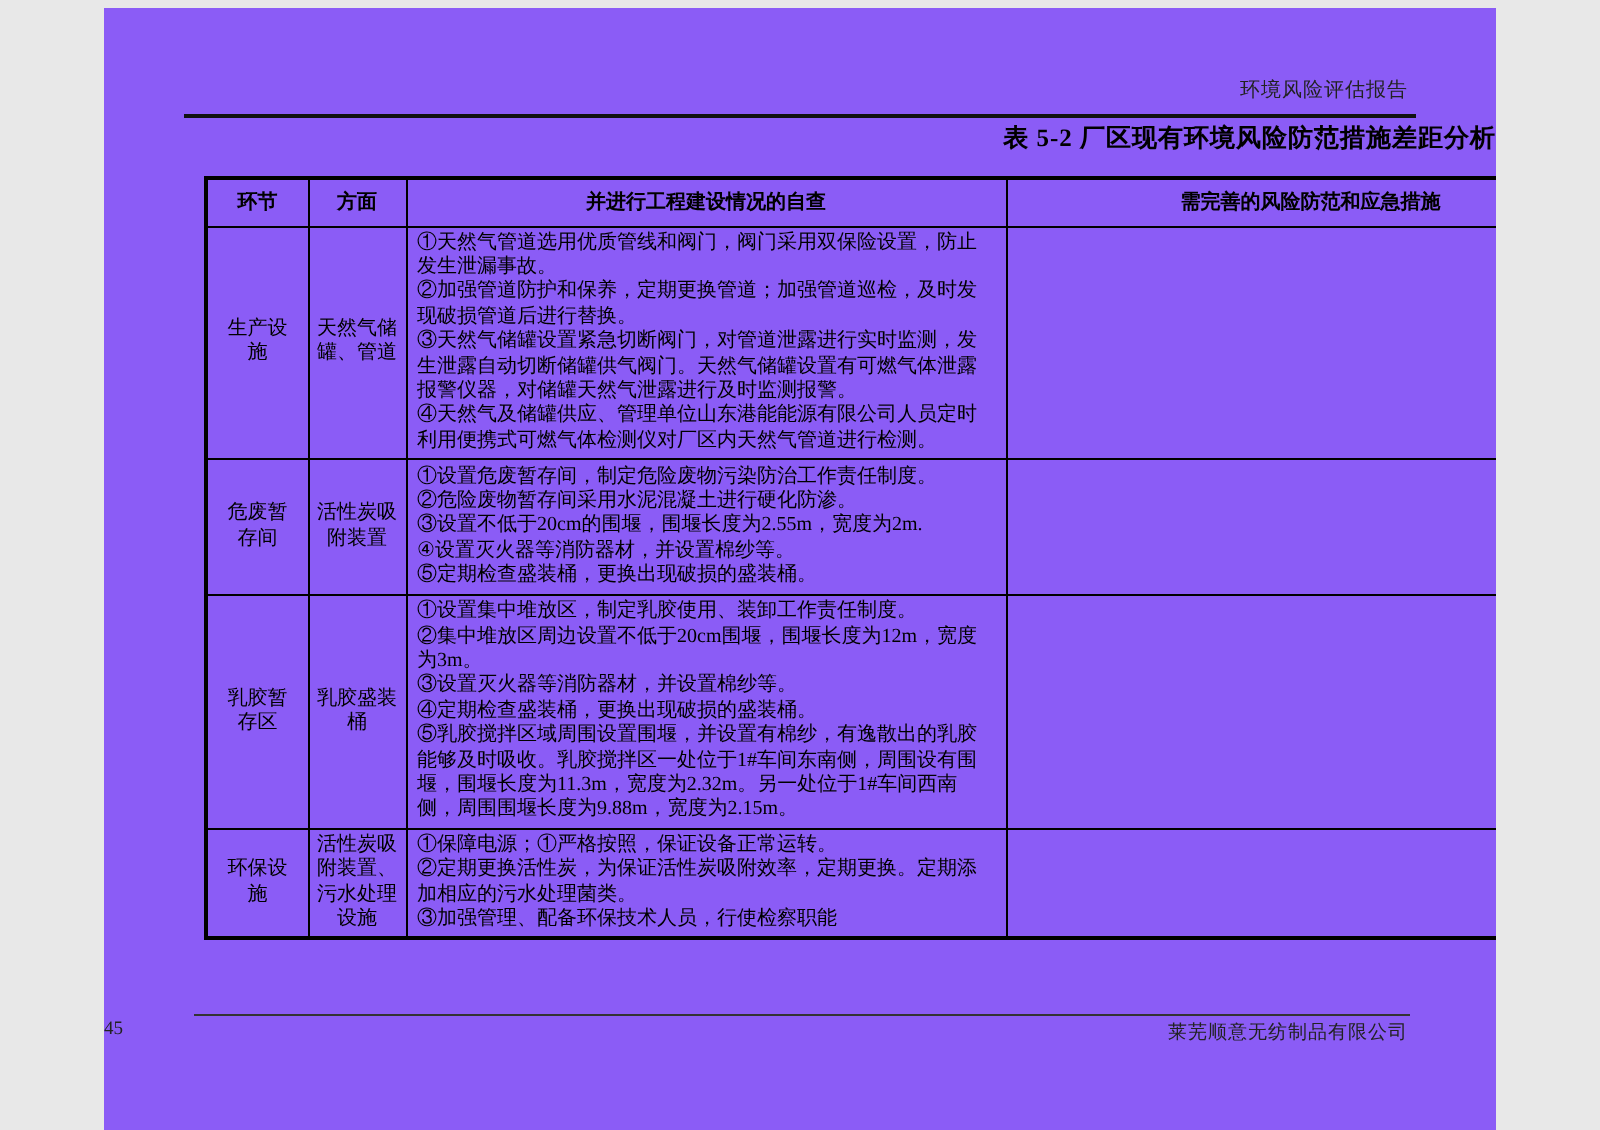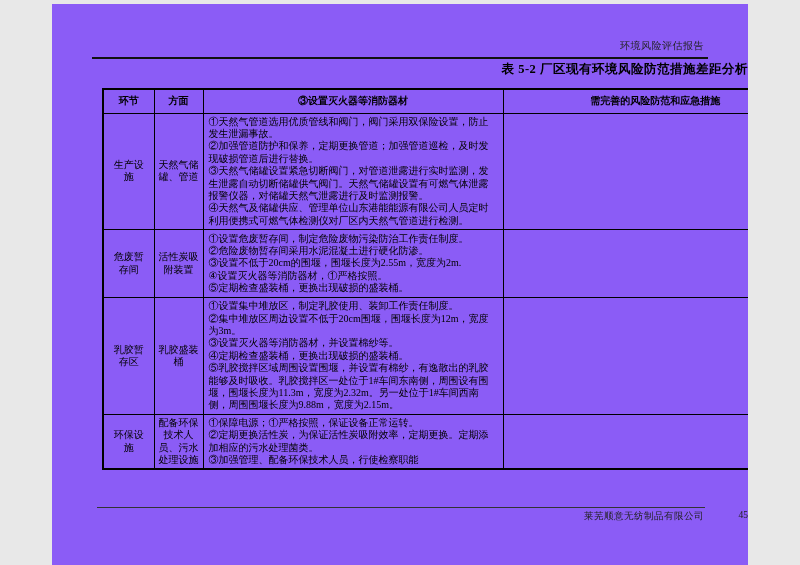--- a/index.html
+++ b/index.html
@@ -86,21 +86,21 @@
     top: 503px;
     left: 45px;
     right: 43px;
     border-top: 1px solid #333;
   }
   .footer-pagenum {
     position: absolute;
     top: 506px;
     left: 0;
     width: 100%;
-    text-align: right;
+    text-align: left;
     font-size: 9.5px;
     color: #222;
   }
   .footer-company {
     position: absolute;
     top: 506px;
     right: 44px;
     font-size: 9.5px;
     color: #222;
     letter-spacing: 0.5px;
@@ -121,57 +121,57 @@
     <colgroup>
       <col style="width:51px">
       <col style="width:49px">
       <col style="width:300px">
       <col style="width:305px">
     </colgroup>
     <thead>
       <tr class="rh">
         <th>环节</th>
         <th>方面</th>
-        <th>③设置灭火器等消防器材</th>
+        <th>并进行工程建设情况的自查</th>
         <th>需完善的风险防范和应急措施</th>
       </tr>
     </thead>
     <tbody>
       <tr class="r1">
         <td class="c1">生产设施</td>
         <td class="c2">天然气储罐、管道</td>
         <td class="c3">①天然气管道选用优质管线和阀门，阀门采用双保险设置，防止发生泄漏事故。
 ②加强管道防护和保养，定期更换管道；加强管道巡检，及时发现破损管道后进行替换。
 ③天然气储罐设置紧急切断阀门，对管道泄露进行实时监测，发生泄露自动切断储罐供气阀门。天然气储罐设置有可燃气体泄露报警仪器，对储罐天然气泄露进行及时监测报警。
 ④天然气及储罐供应、管理单位山东港能能源有限公司人员定时利用便携式可燃气体检测仪对厂区内天然气管道进行检测。</td>
         <td class="c4"></td>
       </tr>
       <tr class="r2">
         <td class="c1">危废暂存间</td>
         <td class="c2">活性炭吸附装置</td>
         <td class="c3">①设置危废暂存间，制定危险废物污染防治工作责任制度。
 ②危险废物暂存间采用水泥混凝土进行硬化防渗。
 ③设置不低于20cm的围堰，围堰长度为2.55m，宽度为2m.
-④设置灭火器等消防器材，①严格按照。
+④设置灭火器等消防器材，并设置棉纱等。
 ⑤定期检查盛装桶，更换出现破损的盛装桶。</td>
         <td class="c4"></td>
       </tr>
       <tr class="r3">
         <td class="c1">乳胶暂存区</td>
         <td class="c2">乳胶盛装桶</td>
         <td class="c3">①设置集中堆放区，制定乳胶使用、装卸工作责任制度。
 ②集中堆放区周边设置不低于20cm围堰，围堰长度为12m，宽度为3m。
 ③设置灭火器等消防器材，并设置棉纱等。
 ④定期检查盛装桶，更换出现破损的盛装桶。
 ⑤乳胶搅拌区域周围设置围堰，并设置有棉纱，有逸散出的乳胶能够及时吸收。乳胶搅拌区一处位于1#车间东南侧，周围设有围堰，围堰长度为11.3m，宽度为2.32m。另一处位于1#车间西南侧，周围围堰长度为9.88m，宽度为2.15m。</td>
         <td class="c4"></td>
       </tr>
       <tr class="r4">
         <td class="c1">环保设施</td>
-        <td class="c2">配备环保技术人员、污水处理设施</td>
+        <td class="c2">活性炭吸附装置、污水处理设施</td>
         <td class="c3">①保障电源；①严格按照，保证设备正常运转。
 ②定期更换活性炭，为保证活性炭吸附效率，定期更换。定期添加相应的污水处理菌类。
 ③加强管理、配备环保技术人员，行使检察职能</td>
         <td class="c4"></td>
       </tr>
     </tbody>
   </table>
 
   <div class="footer-line"></div>
   <div class="footer-pagenum">45</div>

